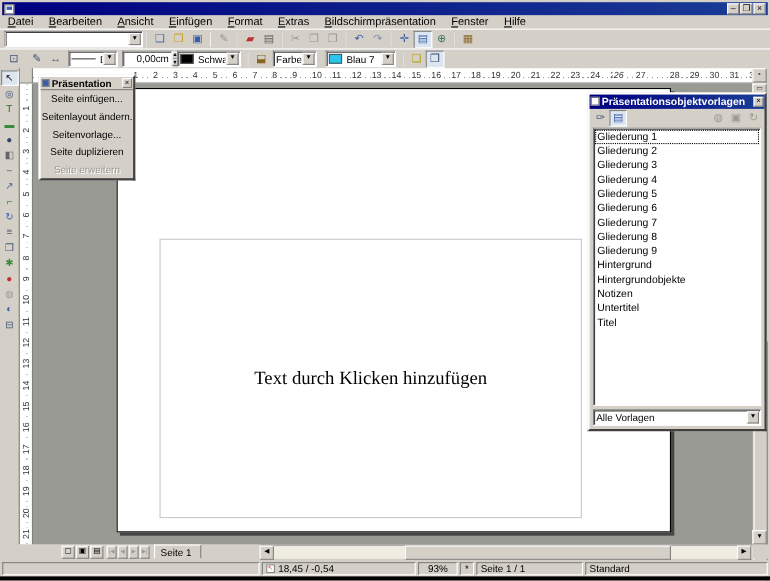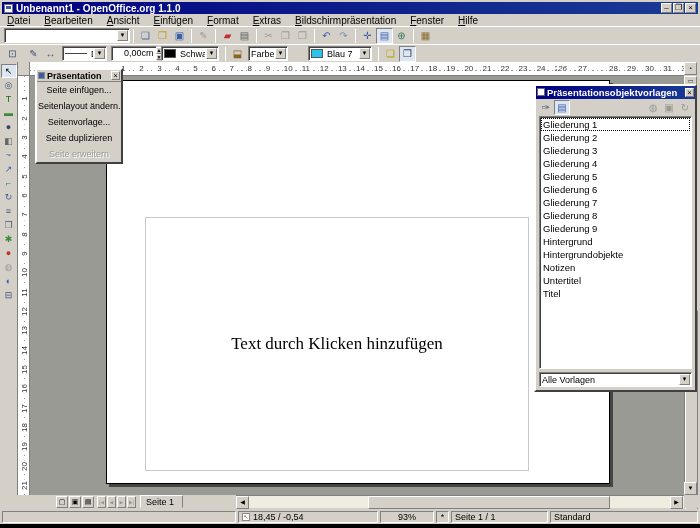--- a/index.html
+++ b/index.html
@@ -111,21 +111,20 @@
 
   #blackstrip{position:absolute;left:0;top:524px;width:700px;height:4px;background:#000;}
 </style>
 </head>
 <body>
 
 <div id="screen">
 
   <div id="titlebar">
     <span class="appicon"></span>
-    <span class="title">Unbenannt1 - OpenOffice.org 1.1.0</span>
     <span class="winbtns">
       <button class="winbtn raised">–</button>
       <button class="winbtn raised">❐</button>
       <button class="winbtn raised">×</button>
     </span>
   </div>
 
   <div id="menubar">
 
       <div class="menu-item"><span class="u">D</span><span>atei</span></div>
@@ -245,21 +244,21 @@
       <button class="drop">▼</button>
     </div>
     <div class="tsep" style="margin-left:6px;"></div>
     <button class="tbtn">
         <span class="glyph" style="color:#886622">⬓</span>
       </button>
     <div class="combo" style="width:40px;margin-left:2px;">
       <span class="cval">Farbe</span>
       <button class="drop">▼</button>
     </div>
-    <div class="combo" style="width:64px;margin-left:20px;">
+    <div class="combo" style="width:64px;margin-left:8px;">
       <span class="swatch" style="background: rgb(41, 195, 236);"></span>
       <span class="cval">Blau 7</span>
       <button class="drop">▼</button>
     </div>
     <div class="tsep" style="margin-left:6px;"></div>
     <button class="tbtn">
         <span class="glyph" style="color:#b8a000">❏</span>
       </button>
     <button class="tbtn pressed">
         <span class="glyph" style="color:#334466">❐</span>
@@ -527,20 +526,20 @@
     <div id="hthumb" class="raised"></div>
     <button id="hright" class="arrow raised">▶</button>
   </div>
 
   <div id="statusbar">
     <div class="sfield" style="width:234px;"></div>
     <div class="sfield" style="width:140px;">
       <span class="posicon">↖</span>
       <span>18,45 / -0,54</span>
     </div>
-    <div class="sfield" style="width:54px;justify-content:center;">93%</div>
+    <div class="sfield" style="width:36px;justify-content:center;">93%</div>
     <div class="sfield" style="width:13px;justify-content:center;">*</div>
     <div class="sfield" style="width:97px;">Seite 1 / 1</div>
     <div class="sfield" style="flex:1;">Standard</div>
   </div>
 
   <div id="blackstrip"></div>
 </div>
 
 </body></html>

